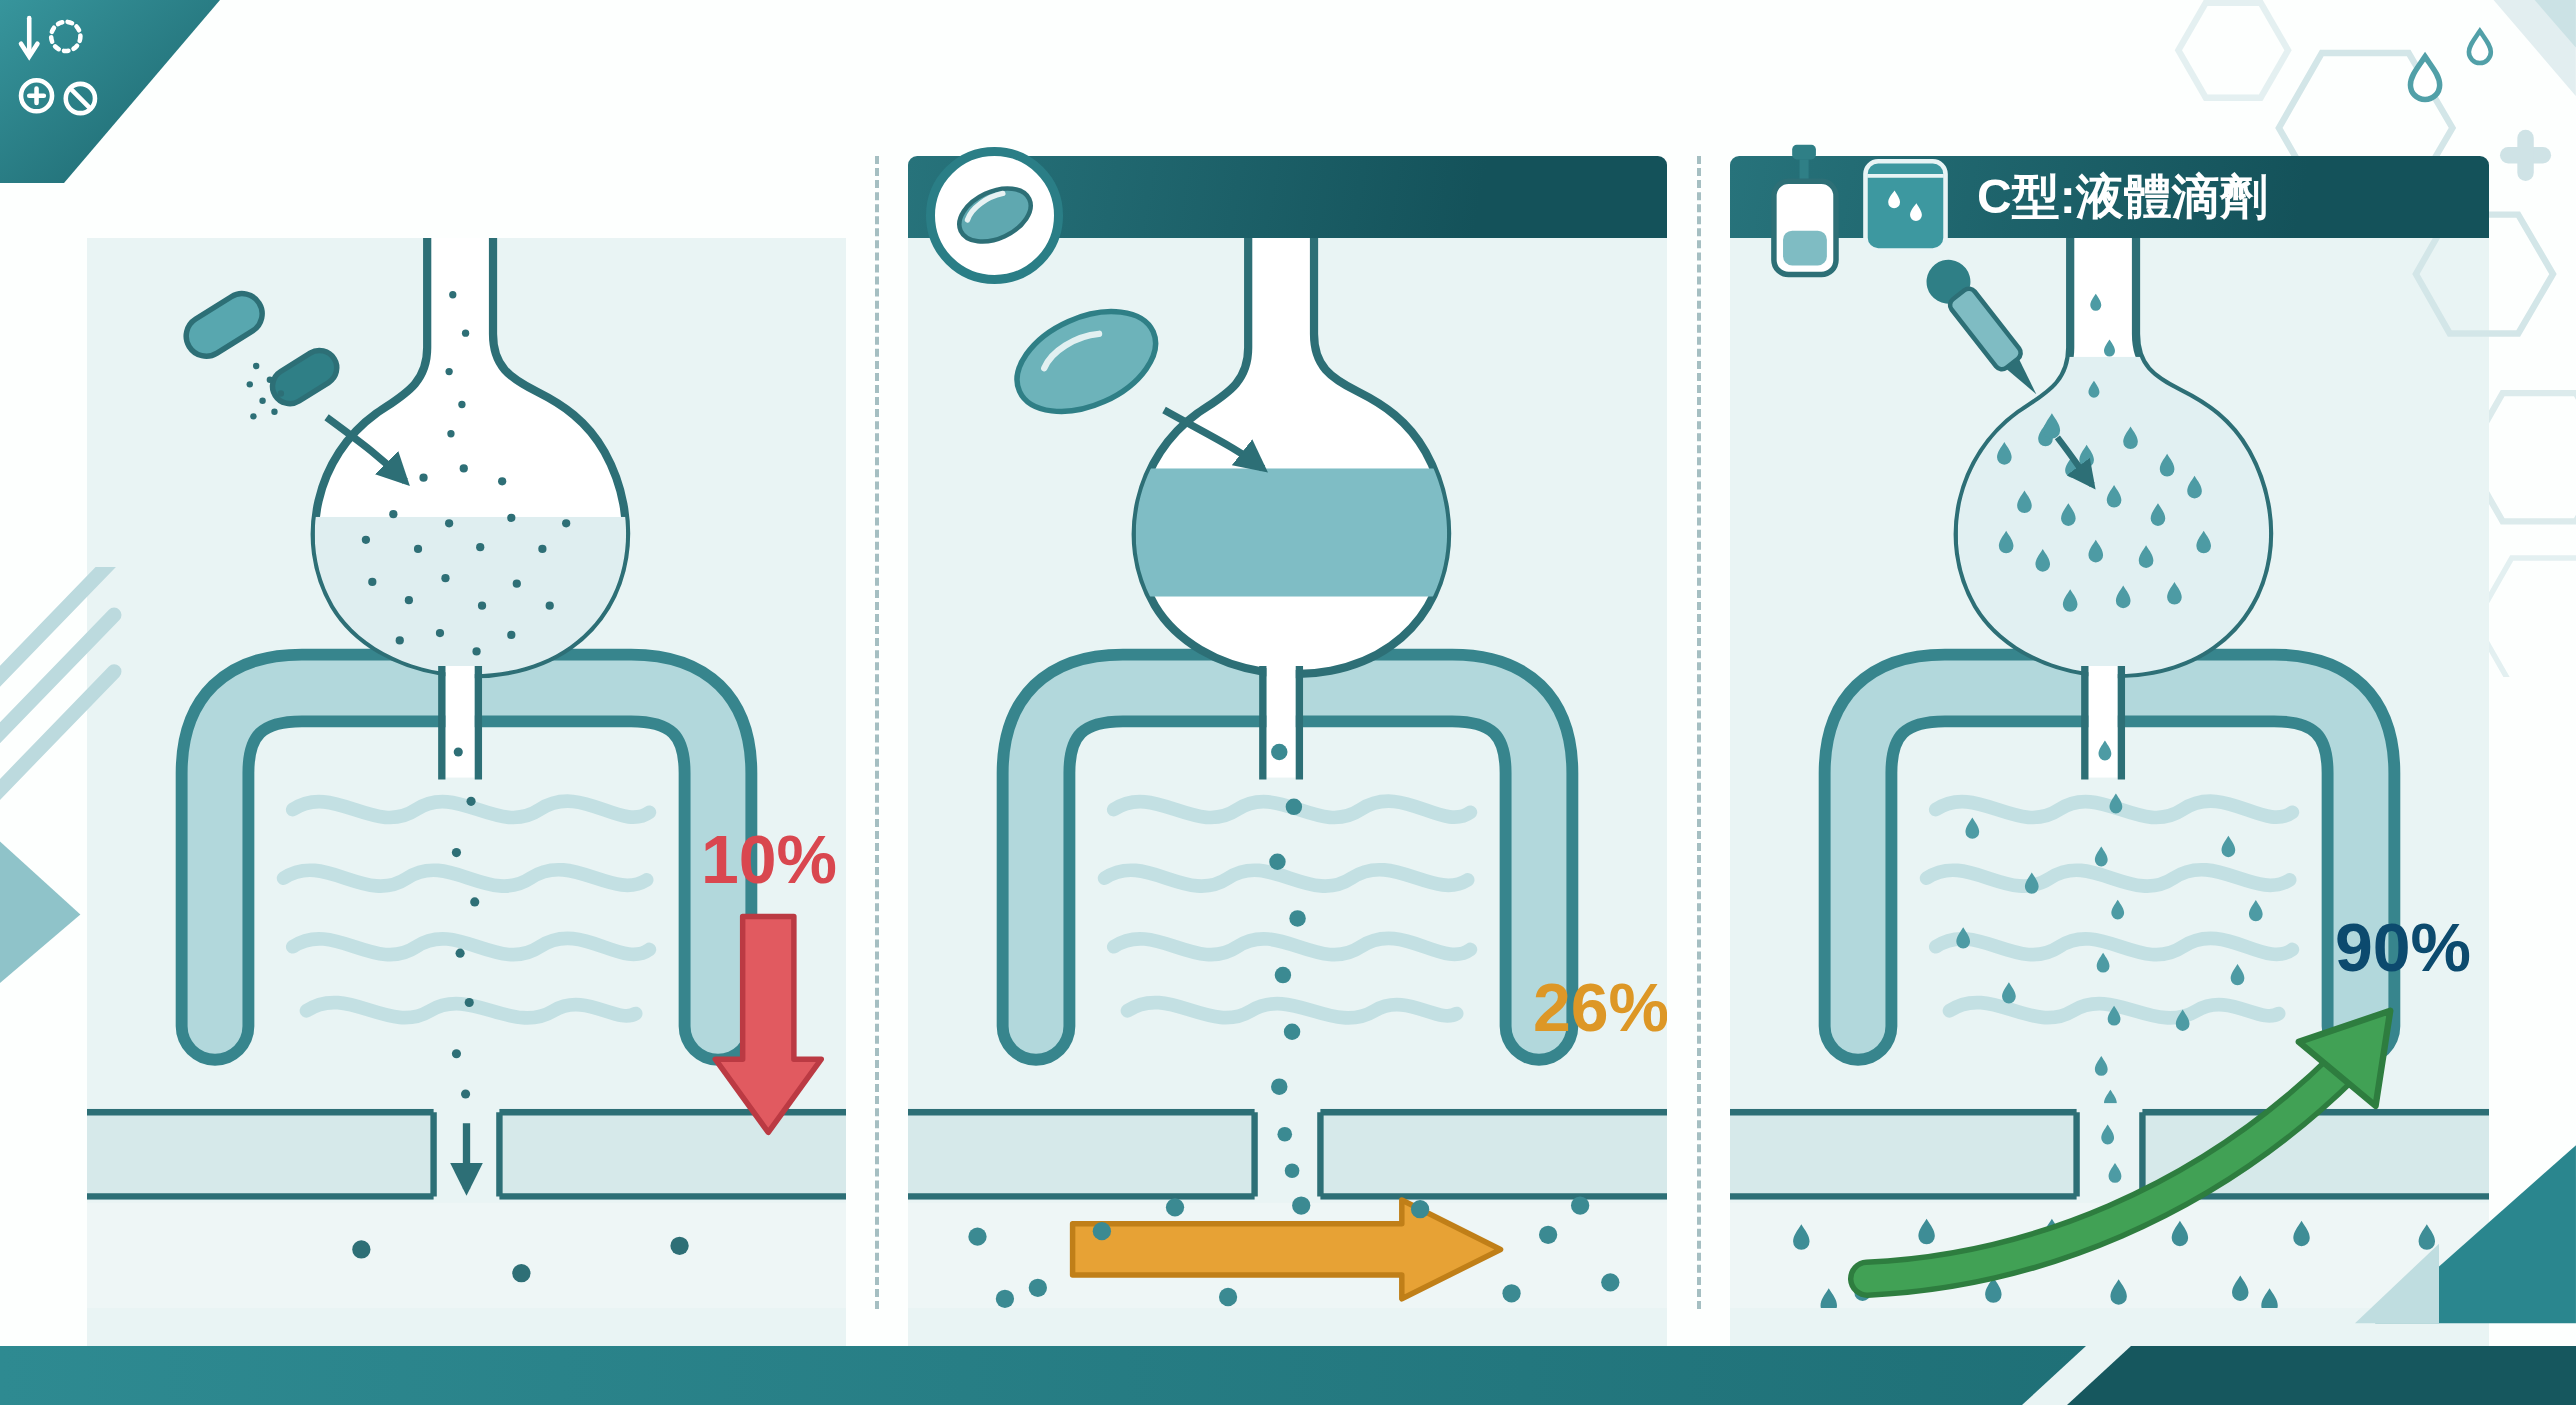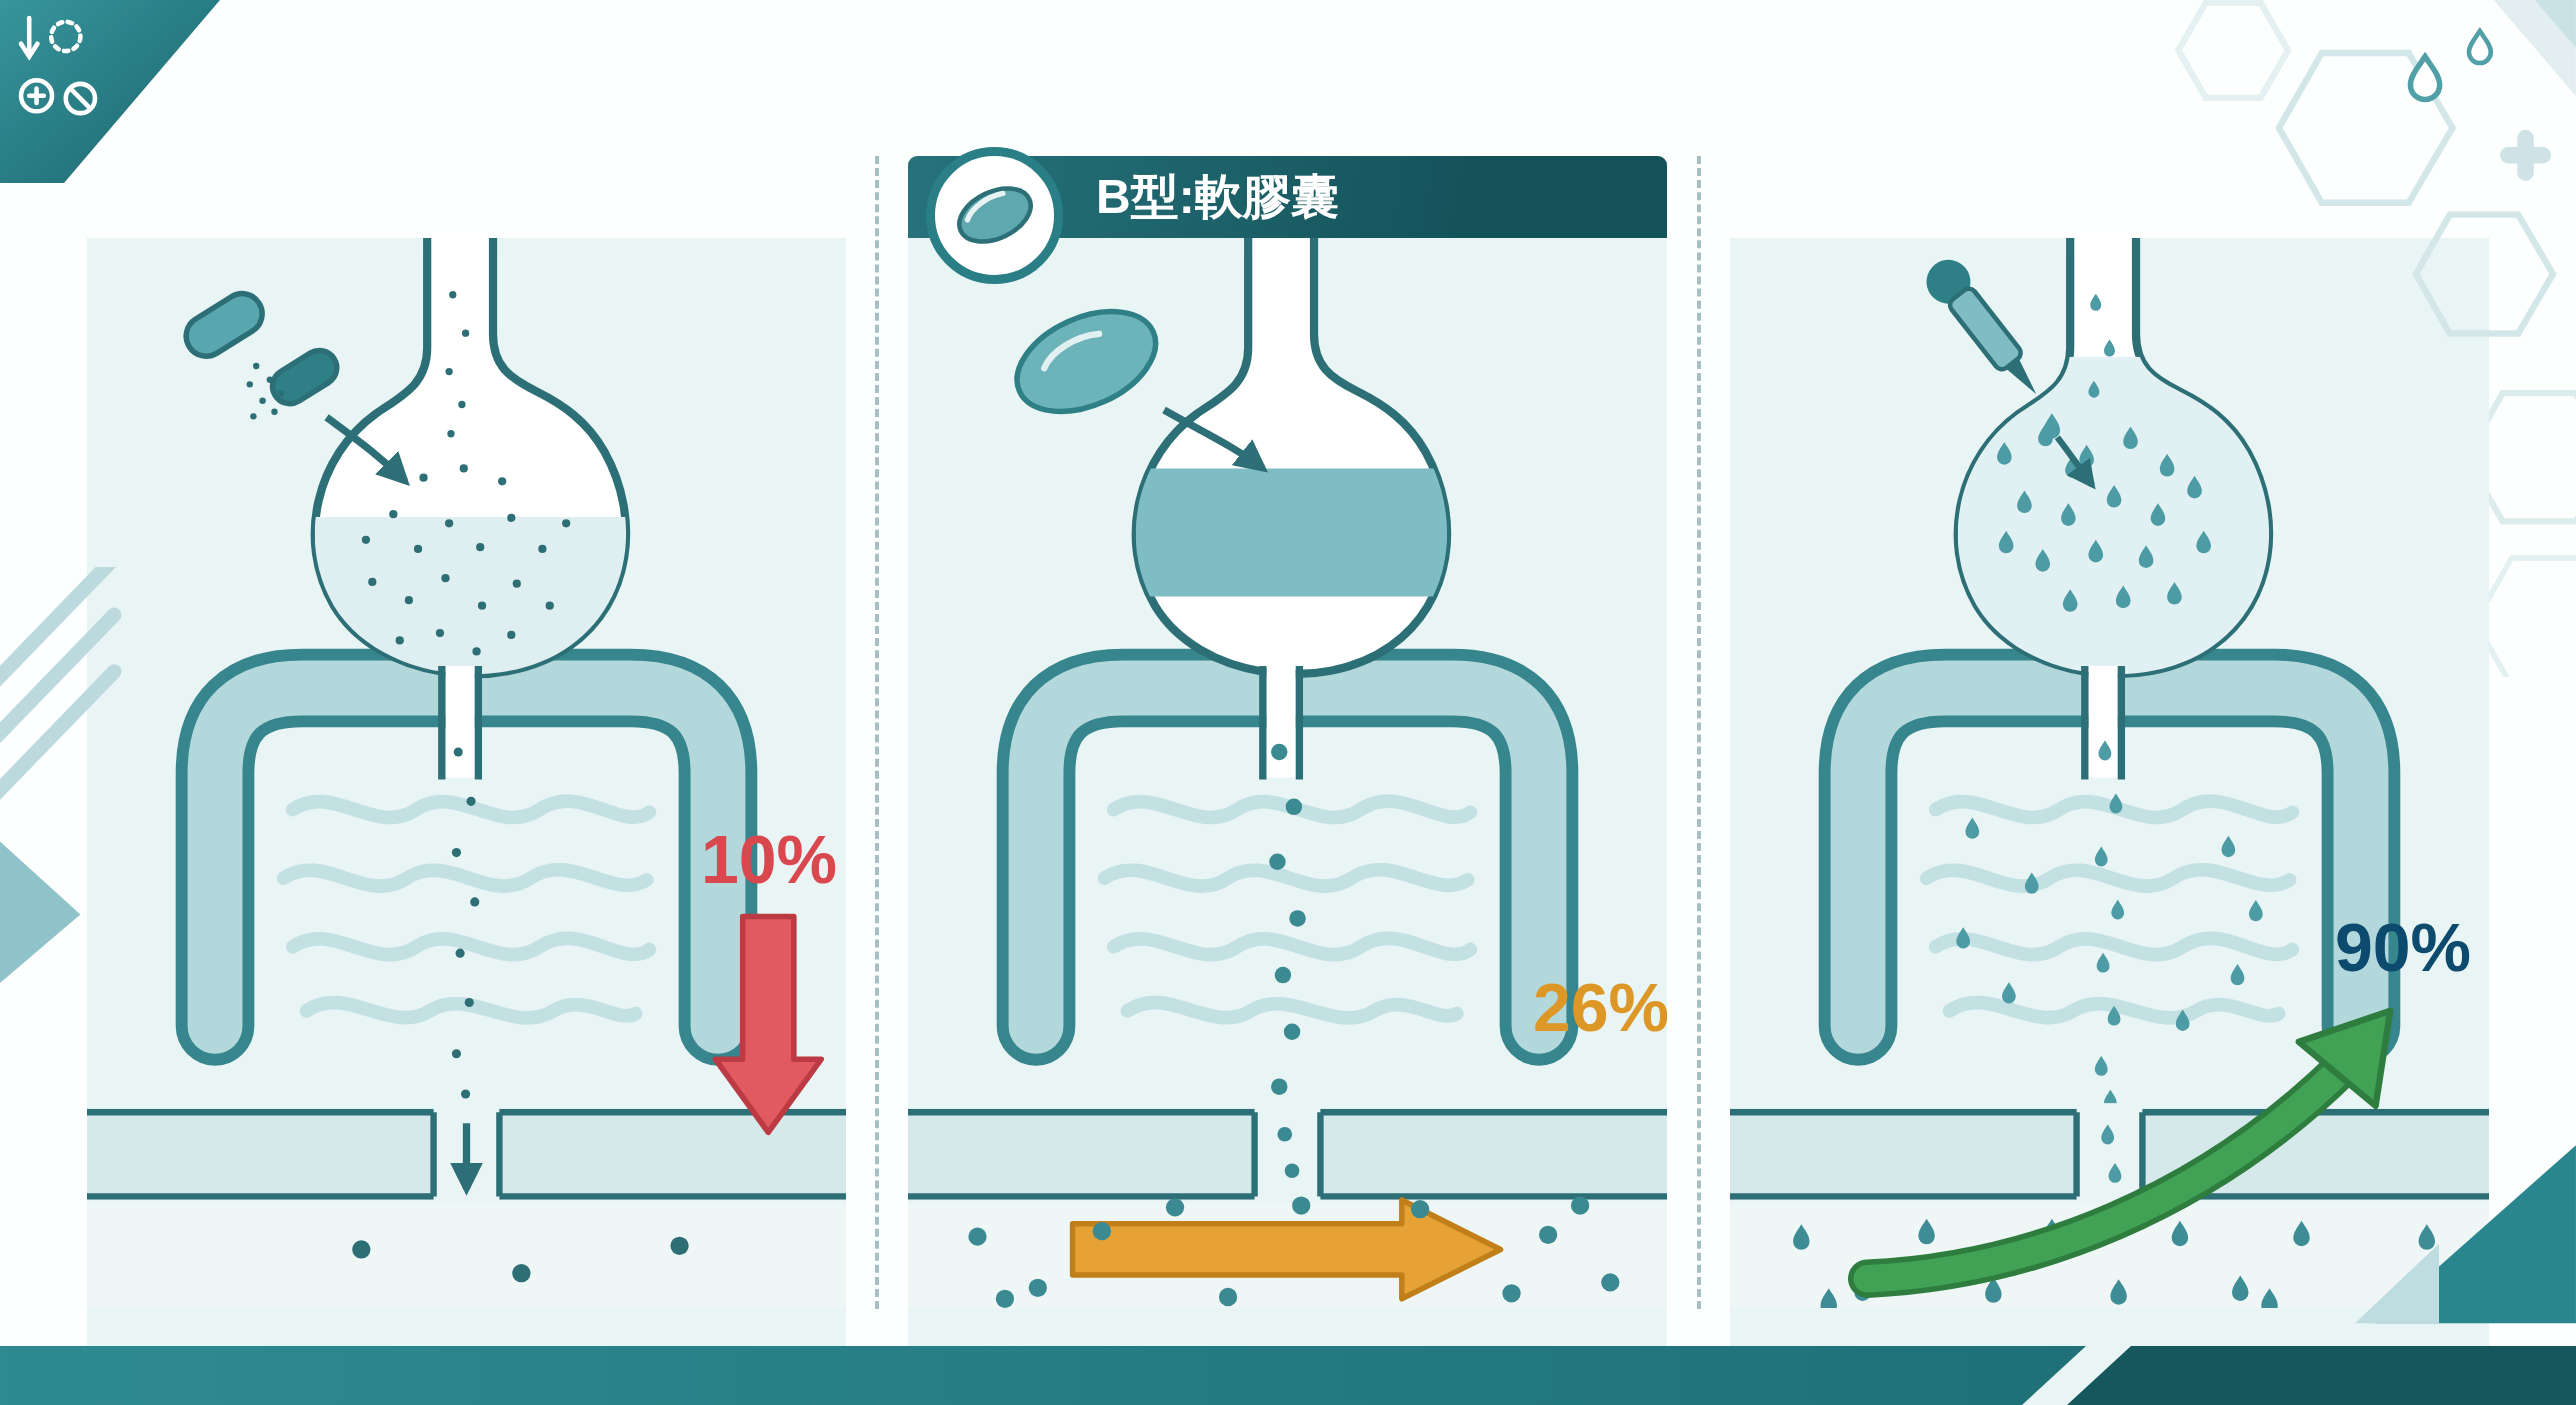--- a/index.html
+++ b/index.html
@@ -226,21 +226,20 @@
   <div class="panel panel-b">
     <div class="panel-header">
       <div class="header-icon">
         <svg width="108" height="108" viewBox="0 0 120 120">
           <g transform="rotate(-25 60 60)">
             <ellipse cx="60" cy="60" rx="42" ry="26" fill="#5fa8b0" stroke="#2d6f76" stroke-width="5"></ellipse>
             <path d="M30 52 A38 22 0 0 1 78 42" stroke="#ffffff" stroke-width="6" fill="none" stroke-linecap="round" opacity="0.85"></path>
           </g>
         </svg>
       </div>
-      <div class="header-label">B型:軟膠囊</div>
     </div>
     <div class="panel-body">
       <svg class="body-svg" width="759" height="1070" viewBox="0 0 830 1170">
         <defs>
           <clipPath id="stB">
               <path d="M372 -12 L372 120 C372 160 345 172 316 192 C252 238 228 330 270 402 C318 482 452 500 528 446 C596 398 606 306 566 234 C547 200 520 182 492 168 C462 153 444 140 444 105 L444 -12 Z"></path>
             </clipPath>
           <marker id="mB" viewBox="0 0 10 10" refX="8" refY="5" markerWidth="4.5" markerHeight="4.5" orient="auto-start-reverse">
             <path d="M0 0 L10 5 L0 10 Z" fill="#2d6f76"></path>
           </marker>
@@ -313,20 +312,35 @@
           <ellipse cx="0" cy="0" rx="80" ry="48" fill="#6db3ba" stroke="#2f7f86" stroke-width="6"></ellipse>
           <path d="M-45 -12 A50 28 0 0 1 25 -22" stroke="#ffffff" stroke-width="7" fill="none" stroke-linecap="round" opacity="0.8"></path>
         </g>
         <path d="M280 188 C330 216 360 230 388 252" stroke="#2d6f76" stroke-width="8" fill="none" marker-end="url(#mB)"></path>
       </svg>
       <div class="percent percent-b">26%</div>
     </div>
   </div>
 
   <div class="panel panel-c">
+    <div class="panel-header">
+      <svg class="bottle-icon" viewBox="0 0 95 150">
+        <rect x="34" y="2" width="26" height="16" rx="5" fill="#2f7f86"></rect>
+        <rect x="42" y="18" width="10" height="26" fill="#2f7f86"></rect>
+        <rect x="14" y="42" width="68" height="102" rx="16" fill="#ffffff" stroke="#2d6f76" stroke-width="6"></rect>
+        <rect x="24" y="96" width="48" height="38" rx="10" fill="#7fbcc3"></rect>
+      </svg>
+      <svg class="sachet-icon" viewBox="0 0 100 115">
+        <rect x="6" y="10" width="88" height="98" rx="14" fill="#3d98a0" stroke="#e8f4f5" stroke-width="5"></rect>
+        <path d="M8 26 H92" stroke="#e8f4f5" stroke-width="4"></path>
+        <path d="M38 42 C41 47 44 51 44 55 A6.5 6.5 0 1 1 31 55 C31 51 34 47 38 42 Z" fill="#ffffff"></path>
+        <path d="M62 56 C65 61 68 65 68 69 A6.5 6.5 0 1 1 55 69 C55 65 58 61 62 56 Z" fill="#ffffff"></path>
+      </svg>
+      <div class="header-label">C型:液體滴劑</div>
+    </div>
     <div class="panel-body">
       <svg class="body-svg" width="759" height="1070" viewBox="0 0 830 1170">
         <defs>
           <clipPath id="stC">
               <path d="M372 -12 L372 120 C372 160 345 172 316 192 C252 238 228 330 270 402 C318 482 452 500 528 446 C596 398 606 306 566 234 C547 200 520 182 492 168 C462 153 444 140 444 105 L444 -12 Z"></path>
             </clipPath>
           <marker id="mC" viewBox="0 0 10 10" refX="8" refY="5" markerWidth="4.5" markerHeight="4.5" orient="auto-start-reverse">
             <path d="M0 0 L10 5 L0 10 Z" fill="#2d6f76"></path>
           </marker>
           <path id="dpC" d="M0 -15 C5 -7 10 -1 10 6 A10 10 0 1 1 -10 6 C-10 -1 -5 -7 0 -15 Z"></path>

